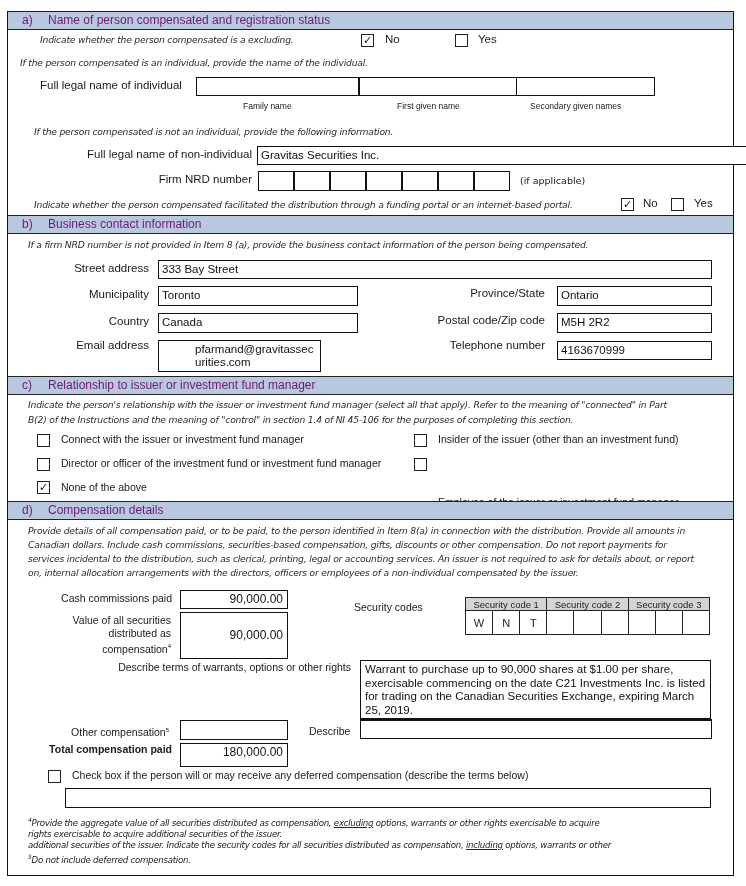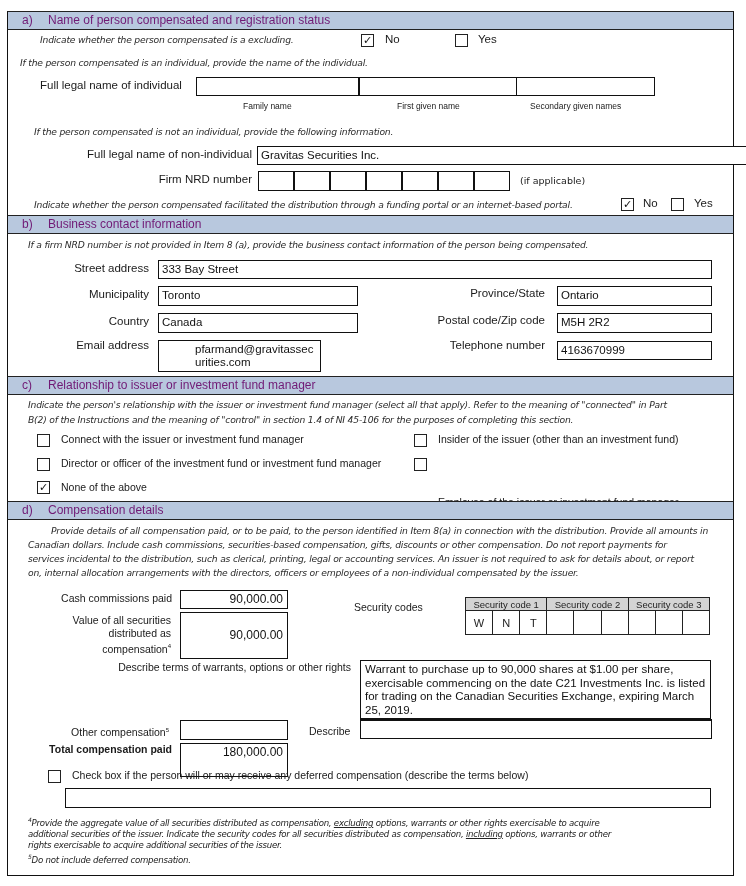--- a/index.html
+++ b/index.html
@@ -121,21 +121,21 @@
 
 <div class="cb" style="left:37px; top:481px;">
     <span class="tick">✓</span>
   </div>
 <div class="abs cbl2" style="left:61px; top:481px;">None of the above</div>
 
 <div class="hdr" style="top:501px;">
   <span class="letter">d)</span><span>Compensation details</span>
 </div>
 
-<div class="abs ital" style="left:28px; top:525px;margin-left:23px;">Provide details of all compensation paid, or to be paid, to the person identified in Item 8(a) in connection with the distribution. Provide all amounts in</div>
+<div class="abs ital" style="left:28px; top:525px;">Provide details of all compensation paid, or to be paid, to the person identified in Item 8(a) in connection with the distribution. Provide all amounts in</div>
 <div class="abs ital" style="left:28px; top:539px;">Canadian dollars. Include cash commissions, securities-based compensation, gifts, discounts or other compensation. Do not report payments for</div>
 <div class="abs ital" style="left:28px; top:553px;">services incidental to the distribution, such as clerical, printing, legal or accounting services. An issuer is not required to ask for details about, or report</div>
 <div class="abs ital" style="left:28px; top:567px;">on, internal allocation arrangements with the directors, officers or employees of a non-individual compensated by the issuer.</div>
 
 <div class="abs r" style="left:40px; top:592px; width:132px; text-align:right; font-size:10.5px;">Cash commissions paid</div>
 <div class="box num" style="left:180px; top:590px; width:108px; height:19px;">90,000.00</div>
 
 <div class="abs" style="left:40px; top:614px; width:131px; text-align:right; font-size:10.5px; line-height:13px;">
   <div>Value of all securities</div>
   <div>distributed as</div>
@@ -167,24 +167,24 @@
 
 <div class="abs" style="left:100px; top:661px; width:251px; text-align:right; font-size:10.5px;">Describe terms of warrants, options or other rights</div>
 <div class="box" style="left:360px; top:660px; width:351px; height:59px; font-size:11.5px; line-height:13.5px; padding:2px 4px;">Warrant to purchase up to 90,000 shares at $1.00 per share, exercisable commencing on the date C21 Investments Inc. is listed for trading on the Canadian Securities Exchange, expiring March 25, 2019.</div>
 
 <div class="abs" style="left:40px; top:726px; width:129px; text-align:right; font-size:10.5px;"><span>Other compensation</span><sup>5</sup></div>
 <div class="box num" style="left:180px; top:720px; width:108px; height:20px;"></div>
 <div class="abs" style="left:309px; top:725px; font-size:10.5px;">Describe</div>
 <div class="box" style="left:360px; top:719px; width:352px; height:20px; border-top-width:2px;"></div>
 
 <div class="abs" style="left:40px; top:743px; width:132px; text-align:right; font-size:10.5px; font-weight:bold;">Total compensation paid</div>
-<div class="box num" style="left:180px; top:743px; width:108px; height:34px;">180,000.00</div>
+<div class="box num" style="left:180px; top:743px; width:108px; height:24px;">180,000.00</div>
 
 <div class="cb" style="left:48px; top:770px;"></div>
 <div class="abs" style="left:72px; top:769px; font-size:10.5px; white-space:nowrap;">Check box if the person will or may receive any deferred compensation (describe the terms below)</div>
 <div class="box" style="left:65px; top:788px; width:646px; height:20px;"></div>
 
 <div class="abs foot" style="left:28px; top:814px; width:700px;">
   <div><sup>4</sup><span>Provide the aggregate value of all securities distributed as compensation, </span><u>excluding</u><span> options, warrants or other rights exercisable to acquire</span></div>
+  <div>rights exercisable to acquire additional securities of the issuer.</div>
   <div><span>additional securities of the issuer. Indicate the security codes for all securities distributed as compensation, </span><u>including</u><span> options, warrants or other</span></div>
-  <div>rights exercisable to acquire additional securities of the issuer.</div>
   <div><sup>5</sup><span>Do not include deferred compensation.</span></div>
 </div>
 
 </body></html>

